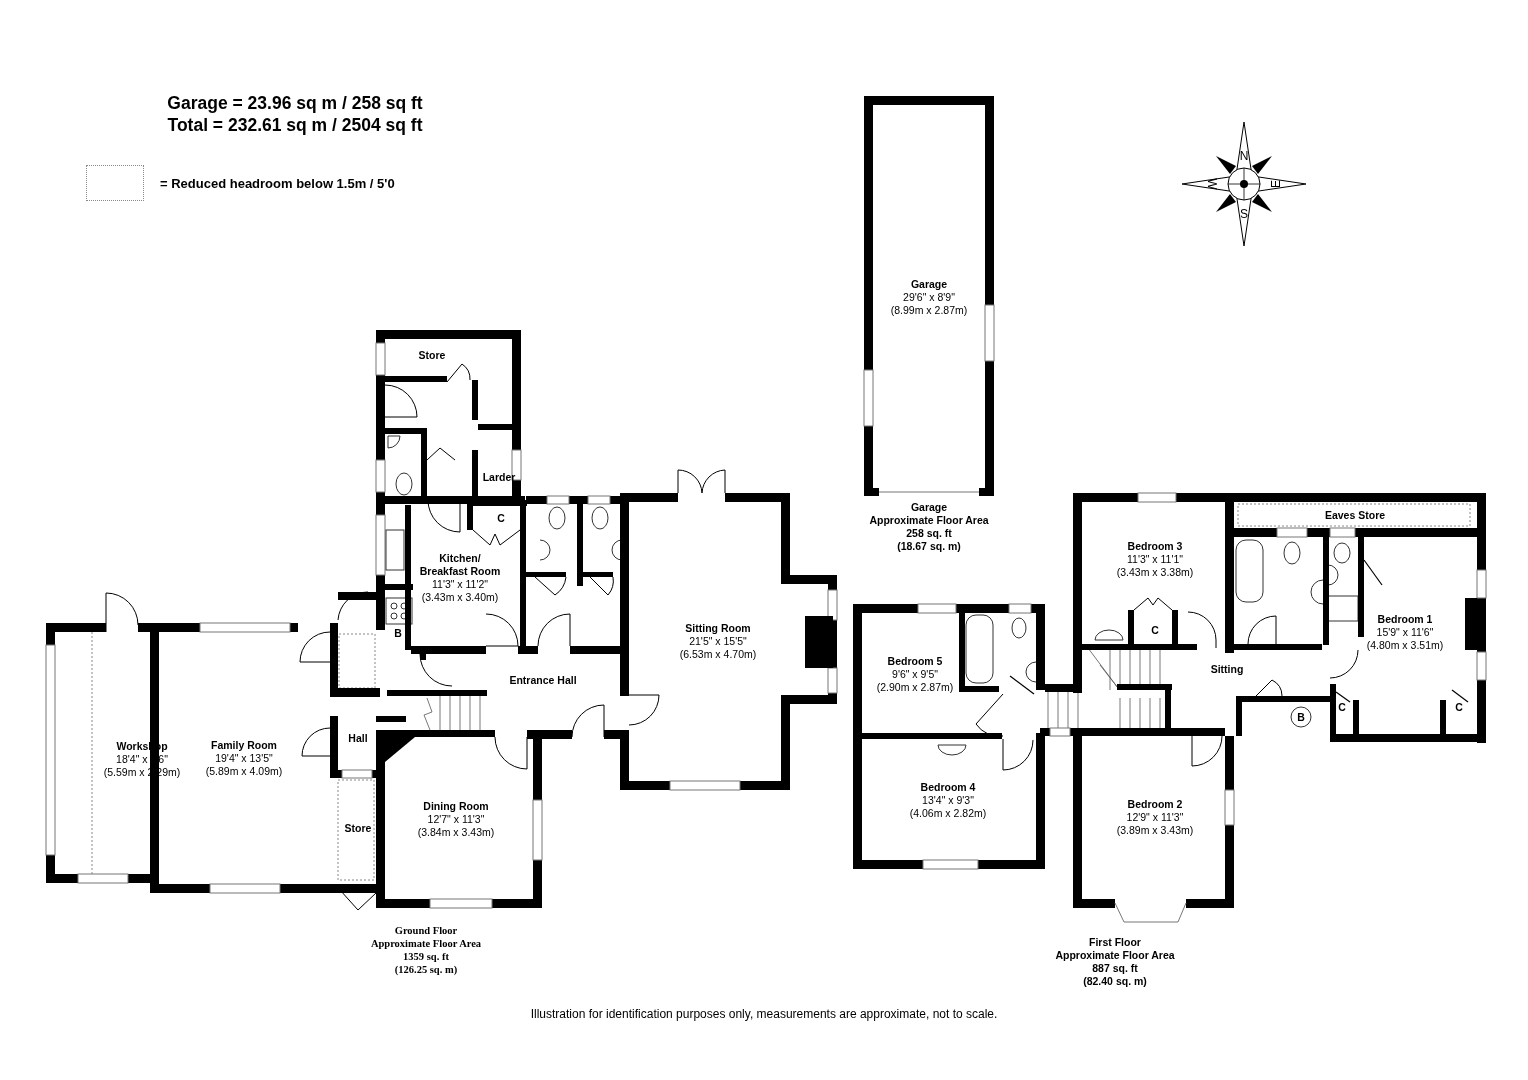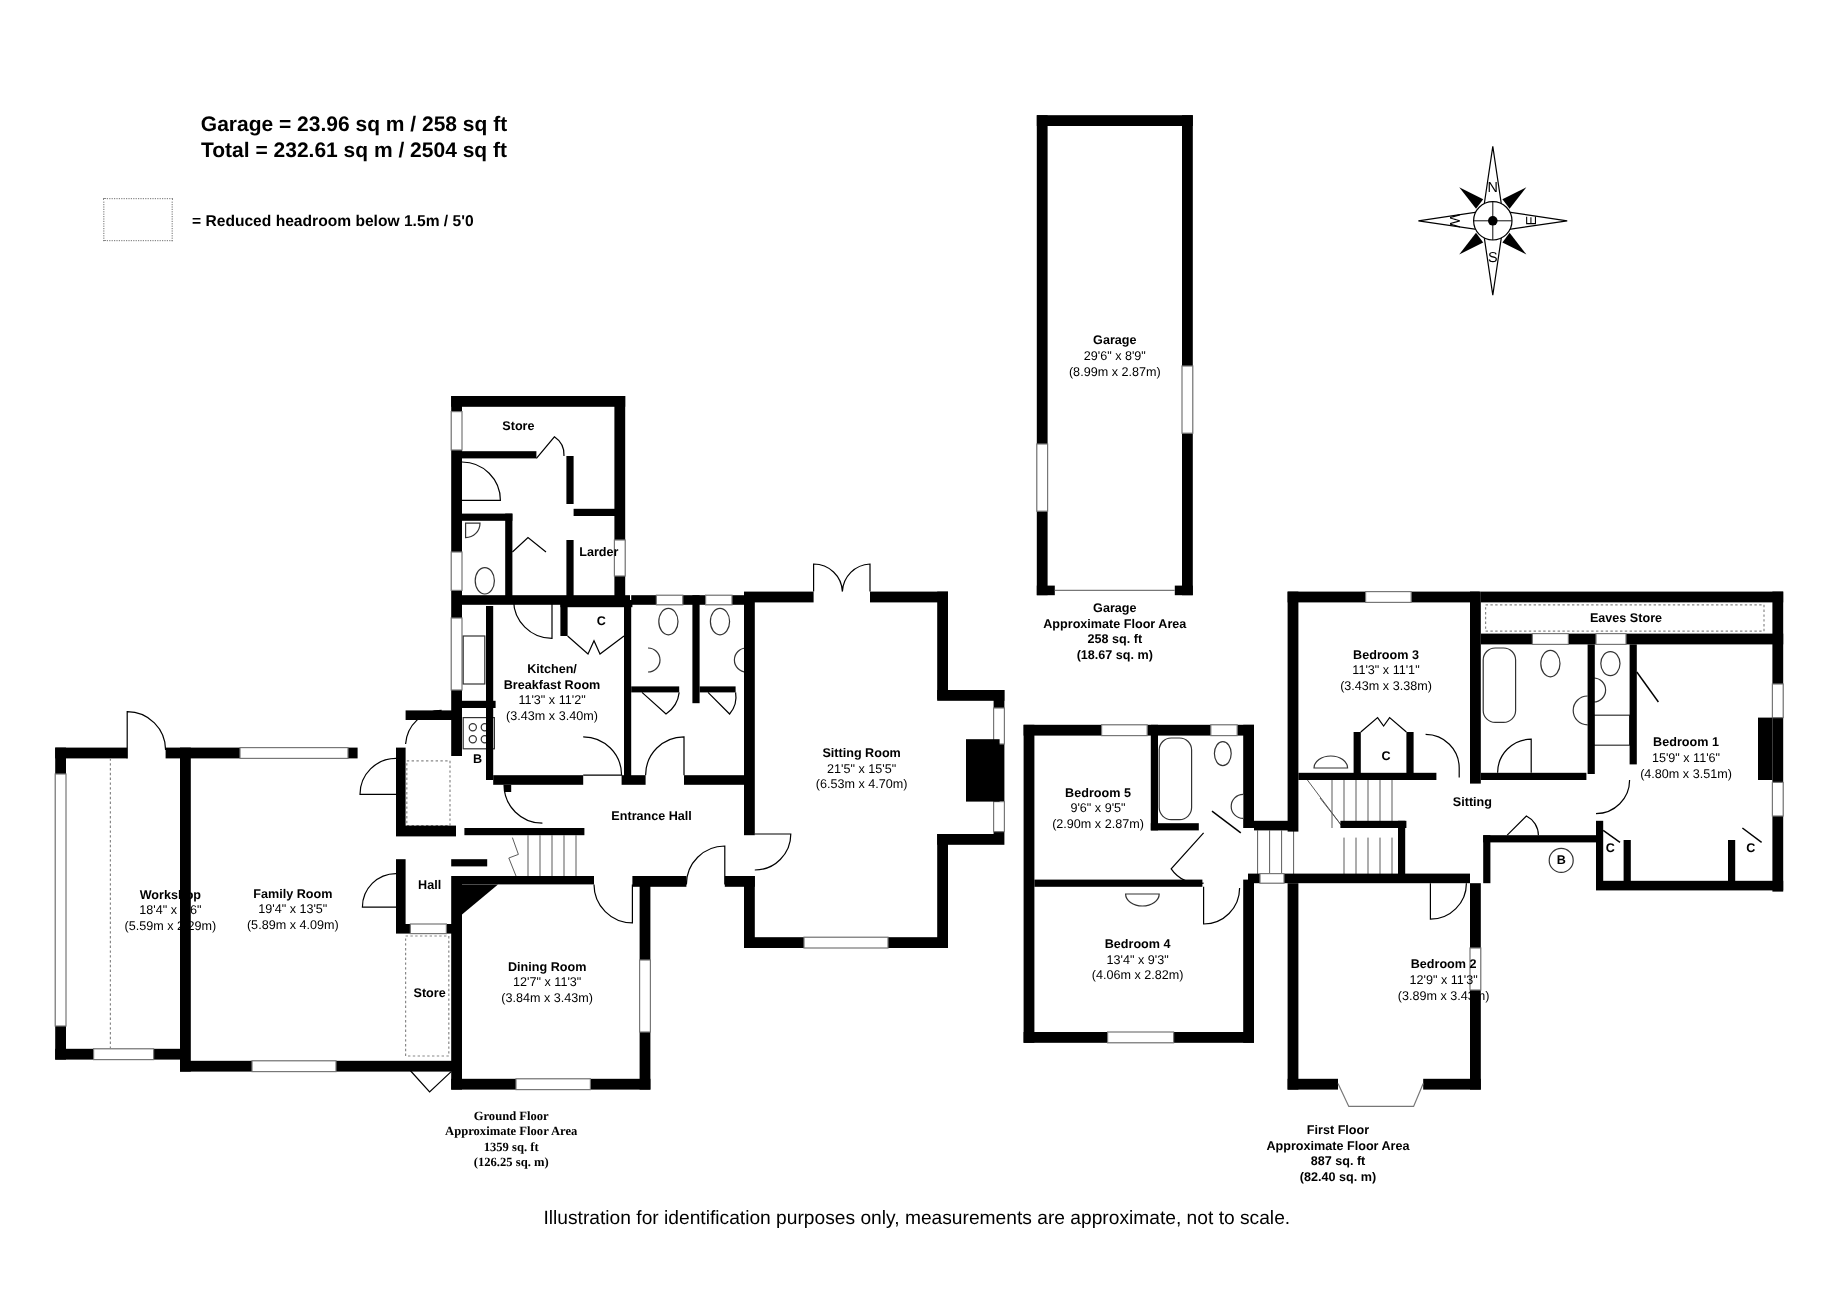--- a/index.html
+++ b/index.html
@@ -8,21 +8,21 @@
   .summary { left:30px; top:92px; width:530px; text-align:center; font-weight:bold; font-size:17.5px; line-height:22px; }
   .legend-box { left:86px; top:165px; width:58px; height:36px; border:1px dotted #888; box-sizing:border-box; }
   .legend-text { left:160px; top:176px; font-weight:bold; font-size:13px; }
   svg.plan { position:absolute; left:0; top:0; }
   .room-label { position:absolute; text-align:center; font-size:10.5px; line-height:13px; white-space:nowrap; transform:translateX(-50%); }
   .room-label .nm { font-weight:bold; display:block; }
   .room-label .dim { display:block; }
   .floor-label { position:absolute; text-align:center; font-weight:bold; font-size:10.5px; line-height:13px; transform:translateX(-50%); white-space:nowrap; }
   .floor-label span { display:block; }
   .small-label { position:absolute; font-weight:bold; font-size:10.5px; transform:translate(-50%,-50%); }
-  .disclaimer { left:0; width:1528px; top:1007px; text-align:center; font-size:16px; }
+  .disclaimer { left:0; width:1528px; top:1007px; text-align:center; font-size:12px; }
   .compass-letter { font-family:"Liberation Sans", sans-serif; font-size:12px; }
 </style>
 </head>
 <body>
 
 <div class="abs summary">
   <div>Garage = 23.96 sq m / 258 sq ft</div>
   <div>Total = 232.61 sq m / 2504 sq ft</div>
 </div>
 <div class="abs legend-box"></div>
@@ -322,21 +322,21 @@
 </div>
 <div class="room-label" style="left:456px;top:800px;">
   <span class="nm">Dining Room</span>
   <span class="dim">12'7" x 11'3"</span>
   <span class="dim">(3.84m x 3.43m)</span>
 </div>
 <div class="small-label" style="left:543px;top:680px;">Entrance Hall</div>
 <div class="small-label" style="left:358px;top:738px;">Hall</div>
 <div class="small-label" style="left:432px;top:355px;">Store</div>
 <div class="small-label" style="left:358px;top:828px;">Store</div>
-<div class="small-label" style="left:499px;top:460px;text-align:right;">Larder</div>
+<div class="small-label" style="left:499px;top:477px;text-align:right;">Larder</div>
 <div class="small-label" style="left:501px;top:518px;">C</div>
 <div class="small-label" style="left:398px;top:633px;">B</div>
 
 <div class="floor-label" style="left:426px;top:924px;font-family:Liberation Serif, serif;">
   <span>Ground Floor</span>
   <span>Approximate Floor Area</span>
   <span>1359 sq. ft</span>
   <span>(126.25 sq. m)</span>
 </div>
 
@@ -350,21 +350,21 @@
   <span>Approximate Floor Area</span>
   <span>258 sq. ft</span>
   <span>(18.67 sq. m)</span>
 </div>
 
 <div class="room-label" style="left:1405px;top:613px;">
   <span class="nm">Bedroom 1</span>
   <span class="dim">15'9" x 11'6"</span>
   <span class="dim">(4.80m x 3.51m)</span>
 </div>
-<div class="room-label" style="left:1155px;top:798px;margin-left:48px;">
+<div class="room-label" style="left:1155px;top:798px;">
   <span class="nm">Bedroom 2</span>
   <span class="dim">12'9" x 11'3"</span>
   <span class="dim">(3.89m x 3.43m)</span>
 </div>
 <div class="room-label" style="left:1155px;top:540px;">
   <span class="nm">Bedroom 3</span>
   <span class="dim">11'3" x 11'1"</span>
   <span class="dim">(3.43m x 3.38m)</span>
 </div>
 <div class="room-label" style="left:948px;top:781px;">

